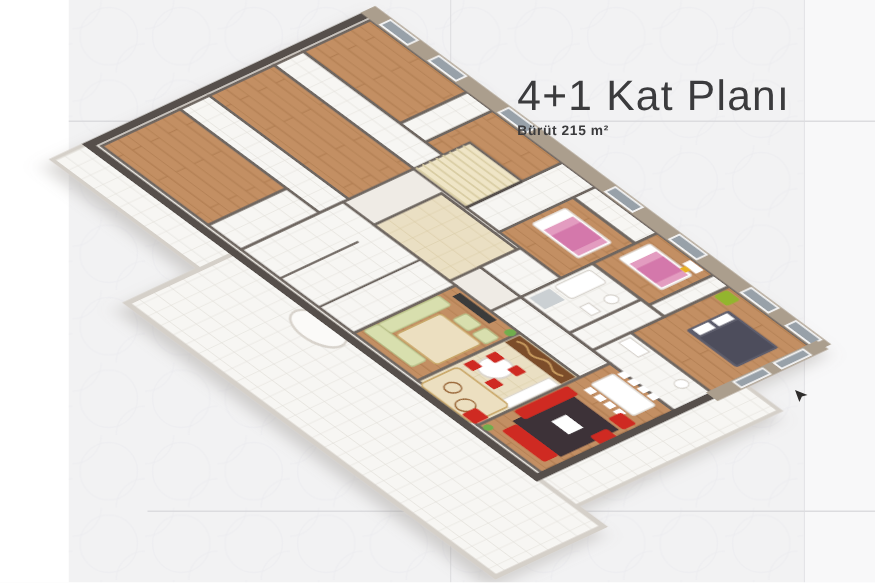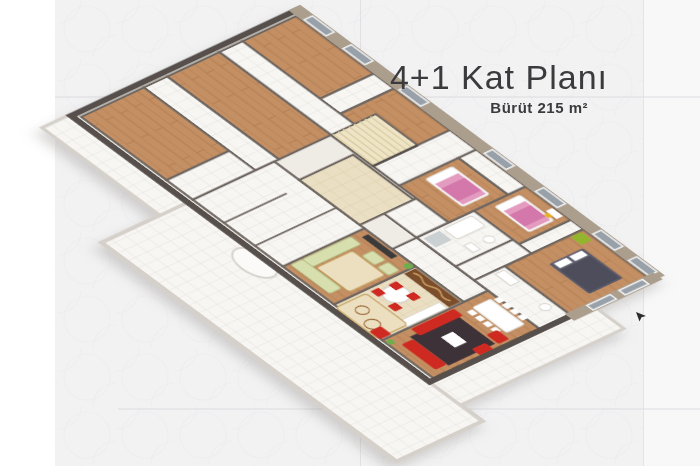--- a/index.html
+++ b/index.html
@@ -13,23 +13,23 @@
     --balcony_edge:#d5d0c9;
     --bed_pink:#e39cc0; --bed_pink_dark:#cf6fa5; --bed_dark:#5d5d6c;
     --sofa_red:#cf2c20; --rug_dark:#3c3038; --rug_cream:#ecdfc0; --rug_border:#caa96a;
     --sofa_green:#d8dfae; --chair_green:#93b52d; --counter_brown:#7c4d2a;
     --plant_green:#6fae4e; --furniture_white:#ffffff; --tv_dark:#3b3b3b;
   }
   html,body{margin:0;padding:0;background:#fff;}
   .stage{position:relative;width:700px;height:466px;overflow:hidden;
          font-family:"Liberation Sans", sans-serif;background:var(--background_left);}
   .stage svg{position:absolute;left:0;top:0;}
-  .title-block{position:absolute;top:60px;right:92px;text-align:right;color:var(--title_text);margin-left:40px;}
+  .title-block{position:absolute;top:60px;right:68px;text-align:left;color:var(--title_text);margin-left:40px;}
   .plan-title{font-size:34px;font-weight:400;letter-spacing:1px;line-height:1.05;}
-  .plan-area{font-size:15px;font-weight:700;margin-top:3px;padding-right:20px;letter-spacing:0.5px;}
+  .plan-area{font-size:11px;font-weight:700;margin-top:3px;padding-right:20px;letter-spacing:0.5px;}
   
   .c-bg{fill:var(--background)} .c-bgr{fill:var(--background_right)}
   .c-line{stroke:var(--grid_line)} .c-pat{stroke:var(--pattern_line)}
   .c-slab{fill:var(--slab)} .wall{stroke:var(--wall_dark);fill:none}
   .wallm{stroke:var(--wall_mid);fill:none}
   .c-wood{fill:var(--floor_wood)} .c-woodline{stroke:var(--wood_line)}
   .c-tile{fill:var(--tile_white)} .c-tileline{stroke:var(--tile_line)}
   .c-cream{fill:var(--tile_cream)} .c-creamline{stroke:var(--cream_line)}
   .c-stairs{fill:var(--stairs)} .c-facade{fill:var(--facade)}
   .c-glass{fill:var(--window_glass);stroke:var(--window_frame)}

